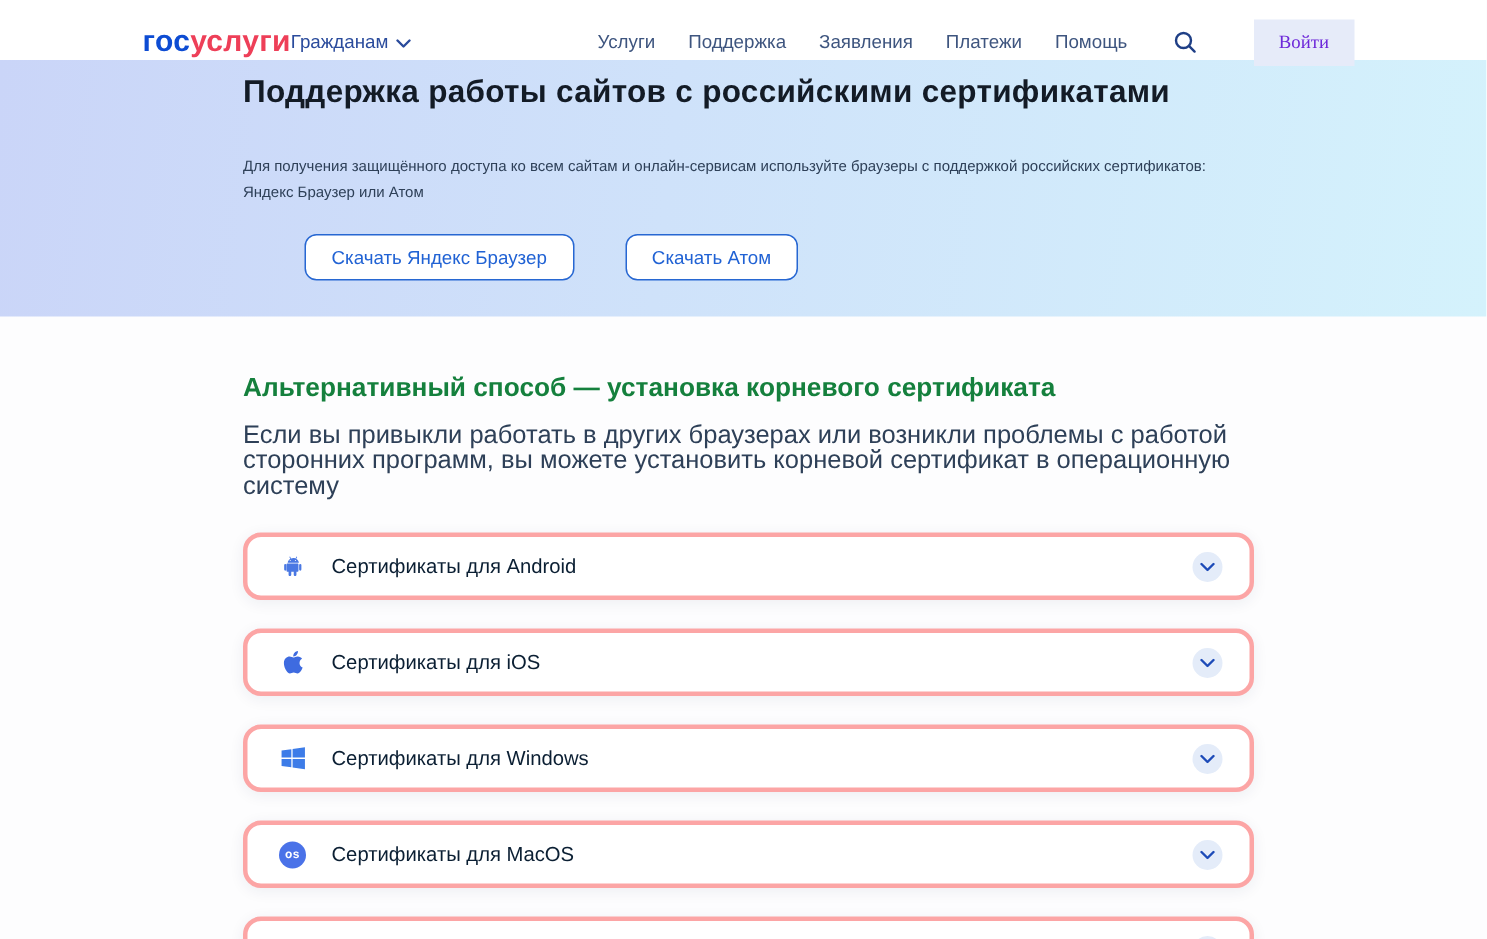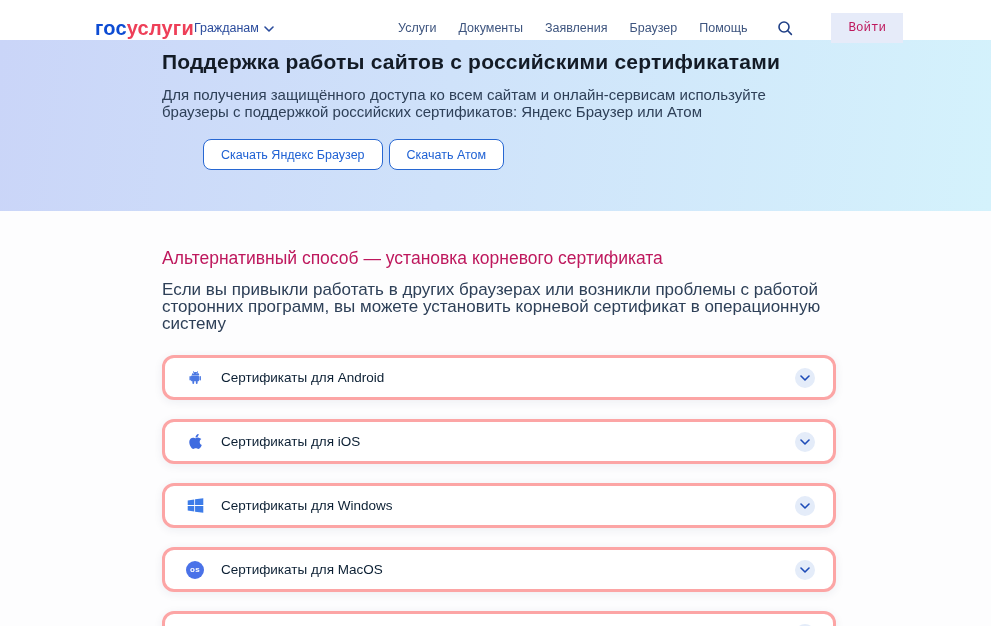--- a/index.html
+++ b/index.html
@@ -10,36 +10,36 @@
             padding:16px 88px 0 95px; position:relative; z-index:2; }
   .logo { font-size:20px; font-weight:bold; letter-spacing:.2px; cursor:pointer; }
   .logo .p1 { color:#0d4cd3; }
   .logo .p2 { color:#ee3f58; }
   .audience { display:flex; align-items:center; gap:5px; 
               font-size:12.5px; color:#2a4b9c; cursor:pointer; }
   .nav { margin-left:auto; display:flex; align-items:center; gap:22px; }
   .nav-item { font-size:12.5px; color:#3e557f; cursor:pointer; text-decoration:none; }
   .search-btn { margin-left:2px; width:28px; height:28px; display:flex;
                 align-items:center; justify-content:center; cursor:pointer; }
-  .login-btn { margin-left:10px; background:#e6ebf9; color:#be185d; border:none;
-               font-family:Liberation Mono, monospace; font-size:12.5px; padding:8px 17px;
+  .login-btn { margin-left:10px; background:#e6ebf9; color:#6d28d9; border:none;
+               font-family:Liberation Serif, serif; font-size:12.5px; padding:8px 17px;
                border-radius:0; cursor:pointer; }
   
   .hero { height:171px; background:linear-gradient(97deg,#cad5f8 0%,#cfe2fa 45%,#d4f2fc 100%);
           padding:10px 0 0 162px; }
   .hero h1 { font-size:21px; font-weight:bold; color:#131b26; letter-spacing:.2px; }
-  .hero .desc { margin-top:12px; font-size:15px; line-height:17px; color:#2e4058;
+  .hero .desc { margin-top:29px; font-size:10px; line-height:17px; color:#2e4058;
                 max-width:645px; }
-  .hero-buttons { margin-top:19px; display:flex; gap:6px;padding-left:41px; }
+  .hero-buttons { margin-top:19px; display:flex; gap:34px;padding-left:41px; }
   .hero-btn { height:31px; padding:0 17px; background:#ffffff; border:1px solid #2767d2;
               border-radius:8px; color:#2062d4; font-family:inherit; font-size:12.5px;
               cursor:pointer; }
   
   .alt { padding:37px 0 0 162px; }
-  .alt h2 { font-size:17.5px; font-weight:normal; color:#be185d; }
+  .alt h2 { font-size:17.5px; font-weight:bold; color:#15803d; }
   .alt .desc { margin-top:12px; font-size:17px; line-height:17px; color:#2e4058;
                max-width:660px; }
   .accordion { margin-top:23px; width:674px; }
   .acc-row { height:45px; background:#ffffff; border:3px solid #fca5a5; border-radius:12px;
              box-shadow:0 2px 10px rgba(30,45,90,.07); margin-bottom:19px;
              display:flex; align-items:center; padding:0 18px 0 20px; cursor:pointer; }
   .acc-ic { width:20px; height:20px; display:flex; align-items:center;
             justify-content:center; flex:0 0 20px; }
   .acc-label { margin-left:16px; font-size:13.5px; color:#0b1f33; }
   .acc-chevron { margin-left:auto; width:20px; height:20px; border-radius:50%;
@@ -59,23 +59,23 @@
   <div class="audience">
     <span>Гражданам</span>
     <span>
       <svg width="10" height="6" viewBox="0 0 10 6">
           <polyline points="1,1 5,5 9,1" fill="none" stroke="#2a4b9c" stroke-width="1.6" stroke-linecap="round" stroke-linejoin="round"></polyline>
         </svg>
     </span>
   </div>
   <div class="nav">
     <a class="nav-item">Услуги</a>
-    <a class="nav-item">Документы</a>
+    <a class="nav-item">Поддержка</a>
     <a class="nav-item">Заявления</a>
-    <a class="nav-item">Браузер</a>
+    <a class="nav-item">Платежи</a>
     <a class="nav-item">Помощь</a>
     <span class="search-btn">
       <svg width="16" height="16" viewBox="0 0 16 16">
           <circle cx="7" cy="7" r="5" fill="none" stroke="#1f3f86" stroke-width="1.6"></circle>
           <line x1="10.8" y1="10.8" x2="14.4" y2="14.4" stroke="#1f3f86" stroke-width="1.6" stroke-linecap="round"></line>
         </svg>
     </span>
     <button class="login-btn">Войти</button>
   </div>
 </div>

